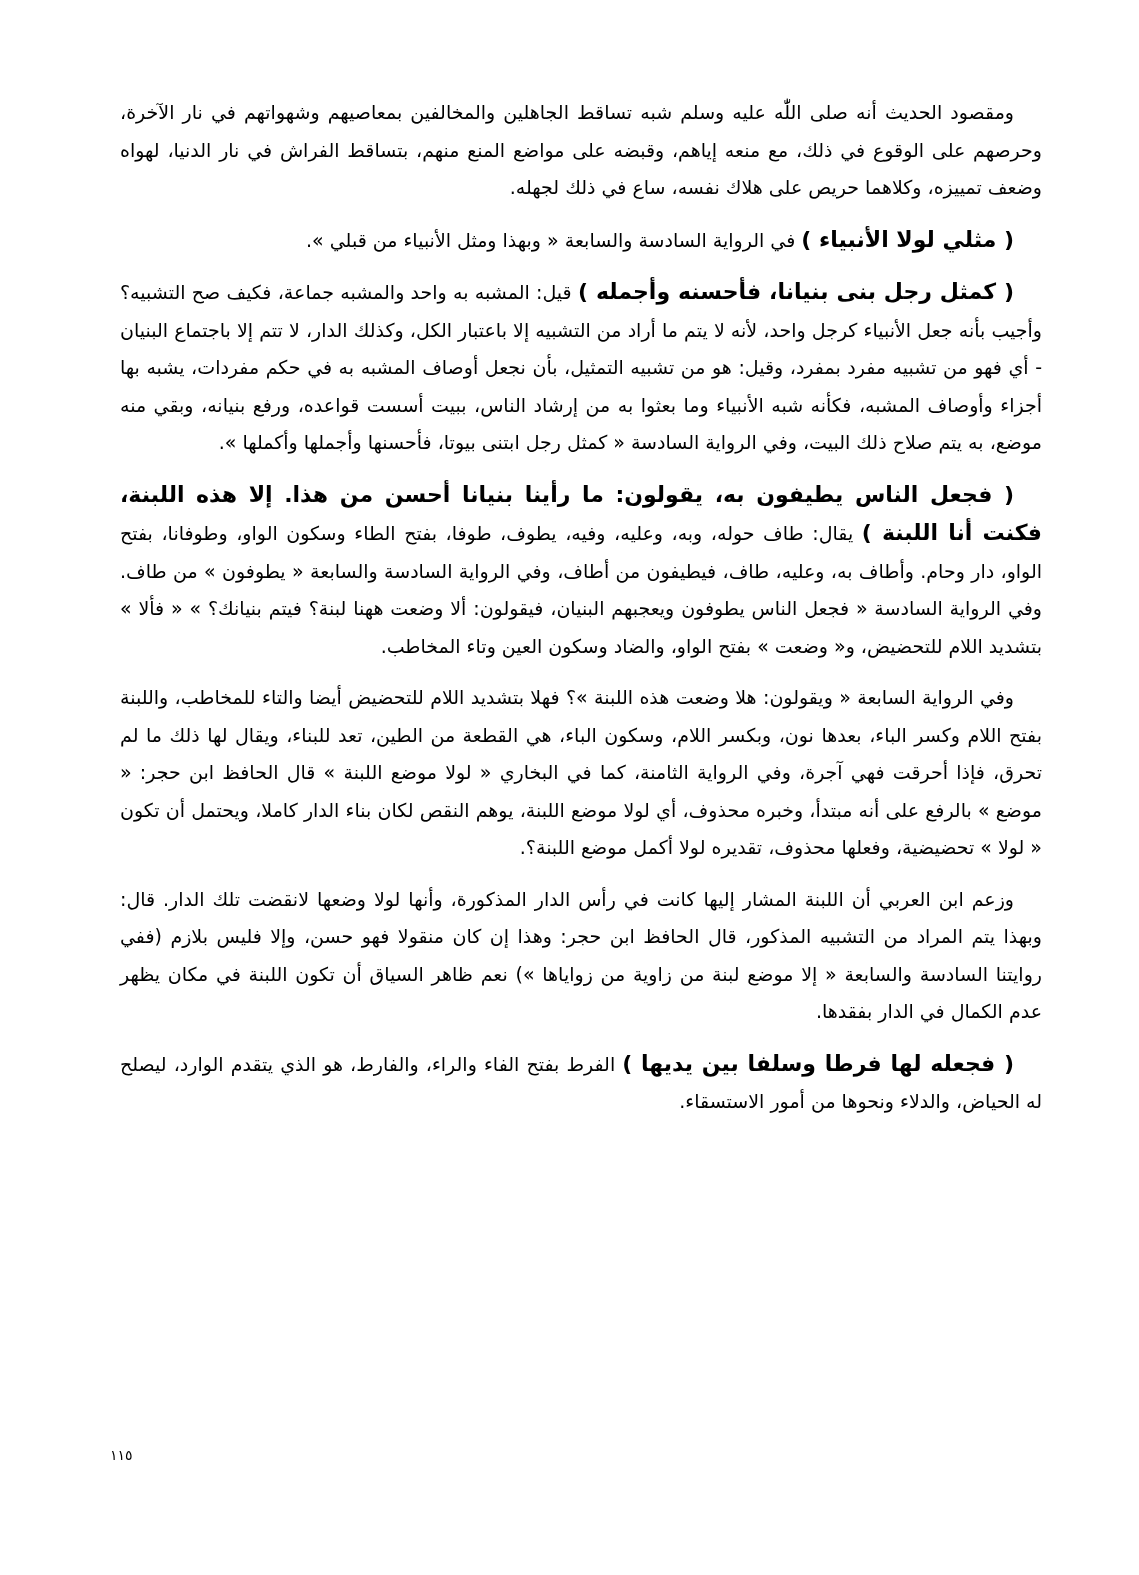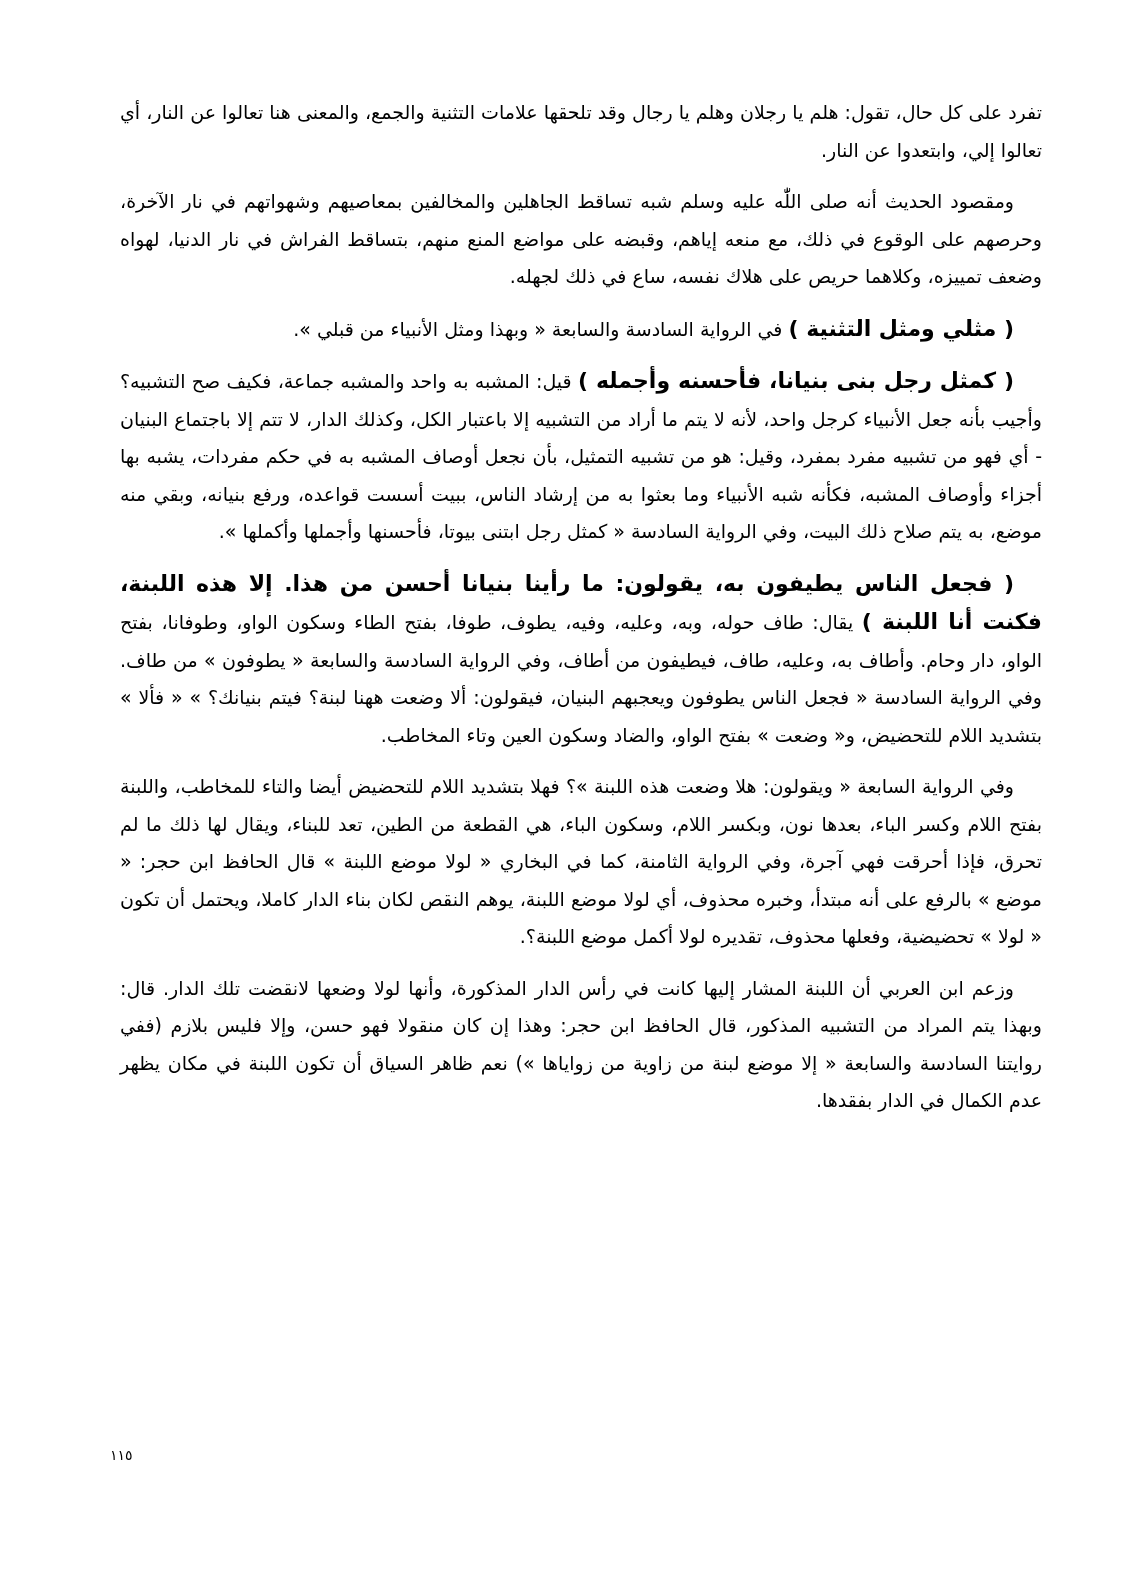--- a/index.html
+++ b/index.html
@@ -44,36 +44,36 @@
       font-size: 14px;
       font-family: "DejaVu Sans", sans-serif;
       direction: rtl;
       letter-spacing: 2px;
     }
   </style>
 </head>
 <body>
 
 <div class="page">
-  <p class="para">
-    <span>تفرد على كل حال، تقول: هلم يا رجلان وهلم يا رجال وقد تلحقها علامات التثنية والجمع، والمعنى هنا تعالوا عن النار، أي تعالوا إلي، وابتعدوا عن النار.</span>
-  </p>
   <p class="para indent">
     <span>ومقصود الحديث أنه صلى اللّٰه عليه وسلم شبه تساقط الجاهلين والمخالفين بمعاصيهم وشهواتهم في نار الآخرة، وحرصهم على الوقوع في ذلك، مع منعه إياهم، وقبضه على مواضع المنع منهم، بتساقط الفراش في نار الدنيا، لهواه وضعف تمييزه، وكلاهما حريص على هلاك نفسه، ساع في ذلك لجهله.</span>
   </p>
   <p class="para indent">
-    <span class="lemma">( مثلي ومثل التثنية )</span><span> في الرواية السادسة والسابعة « وبهذا ومثل الأنبياء من قبلي ».</span>
+    <span class="lemma">( مثلي لولا الأنبياء )</span><span> في الرواية السادسة والسابعة « وبهذا ومثل الأنبياء من قبلي ».</span>
   </p>
   <p class="para indent">
     <span class="lemma">( كمثل رجل بنى بنيانا، فأحسنه وأجمله )</span><span> قيل: المشبه به واحد والمشبه جماعة، فكيف صح التشبيه؟ وأجيب بأنه جعل الأنبياء كرجل واحد، لأنه لا يتم ما أراد من التشبيه إلا باعتبار الكل، وكذلك الدار، لا تتم إلا باجتماع البنيان - أي فهو من تشبيه مفرد بمفرد، وقيل: هو من تشبيه التمثيل، بأن نجعل أوصاف المشبه به في حكم مفردات، يشبه بها أجزاء وأوصاف المشبه، فكأنه شبه الأنبياء وما بعثوا به من إرشاد الناس، ببيت أسست قواعده، ورفع بنيانه، وبقي منه موضع، به يتم صلاح ذلك البيت، وفي الرواية السادسة « كمثل رجل ابتنى بيوتا، فأحسنها وأجملها وأكملها ».</span>
   </p>
   <p class="para indent">
     <span class="lemma">( فجعل الناس يطيفون به، يقولون: ما رأينا بنيانا أحسن من هذا. إلا هذه اللبنة، فكنت أنا اللبنة )</span><span> يقال: طاف حوله، وبه، وعليه، وفيه، يطوف، طوفا، بفتح الطاء وسكون الواو، وطوفانا، بفتح الواو، دار وحام. وأطاف به، وعليه، طاف، فيطيفون من أطاف، وفي الرواية السادسة والسابعة « يطوفون » من طاف. وفي الرواية السادسة « فجعل الناس يطوفون ويعجبهم البنيان، فيقولون: ألا وضعت ههنا لبنة؟ فيتم بنيانك؟ » « فألا » بتشديد اللام للتحضيض، و« وضعت » بفتح الواو، والضاد وسكون العين وتاء المخاطب.</span>
   </p>
   <p class="para indent">
     <span>وفي الرواية السابعة « ويقولون: هلا وضعت هذه اللبنة »؟ فهلا بتشديد اللام للتحضيض أيضا والتاء للمخاطب، واللبنة بفتح اللام وكسر الباء، بعدها نون، وبكسر اللام، وسكون الباء، هي القطعة من الطين، تعد للبناء، ويقال لها ذلك ما لم تحرق، فإذا أحرقت فهي آجرة، وفي الرواية الثامنة، كما في البخاري « لولا موضع اللبنة » قال الحافظ ابن حجر: « موضع » بالرفع على أنه مبتدأ، وخبره محذوف، أي لولا موضع اللبنة، يوهم النقص لكان بناء الدار كاملا، ويحتمل أن تكون « لولا » تحضيضية، وفعلها محذوف، تقديره لولا أكمل موضع اللبنة؟.</span>
   </p>
   <p class="para indent">
     <span>وزعم ابن العربي أن اللبنة المشار إليها كانت في رأس الدار المذكورة، وأنها لولا وضعها لانقضت تلك الدار. قال: وبهذا يتم المراد من التشبيه المذكور، قال الحافظ ابن حجر: وهذا إن كان منقولا فهو حسن، وإلا فليس بلازم (ففي روايتنا السادسة والسابعة « إلا موضع لبنة من زاوية من زواياها ») نعم ظاهر السياق أن تكون اللبنة في مكان يظهر عدم الكمال في الدار بفقدها.</span>
   </p>
+  <p class="para indent">
+    <span class="lemma">( فجعله لها فرطا وسلفا بين يديها )</span><span> الفرط بفتح الفاء والراء، والفارط، هو الذي يتقدم الوارد، ليصلح له الحياض، والدلاء ونحوها من أمور الاستسقاء.</span>
+  </p>
 </div>
 
 <div class="page-number">١١٥</div>
 
 </body></html>

